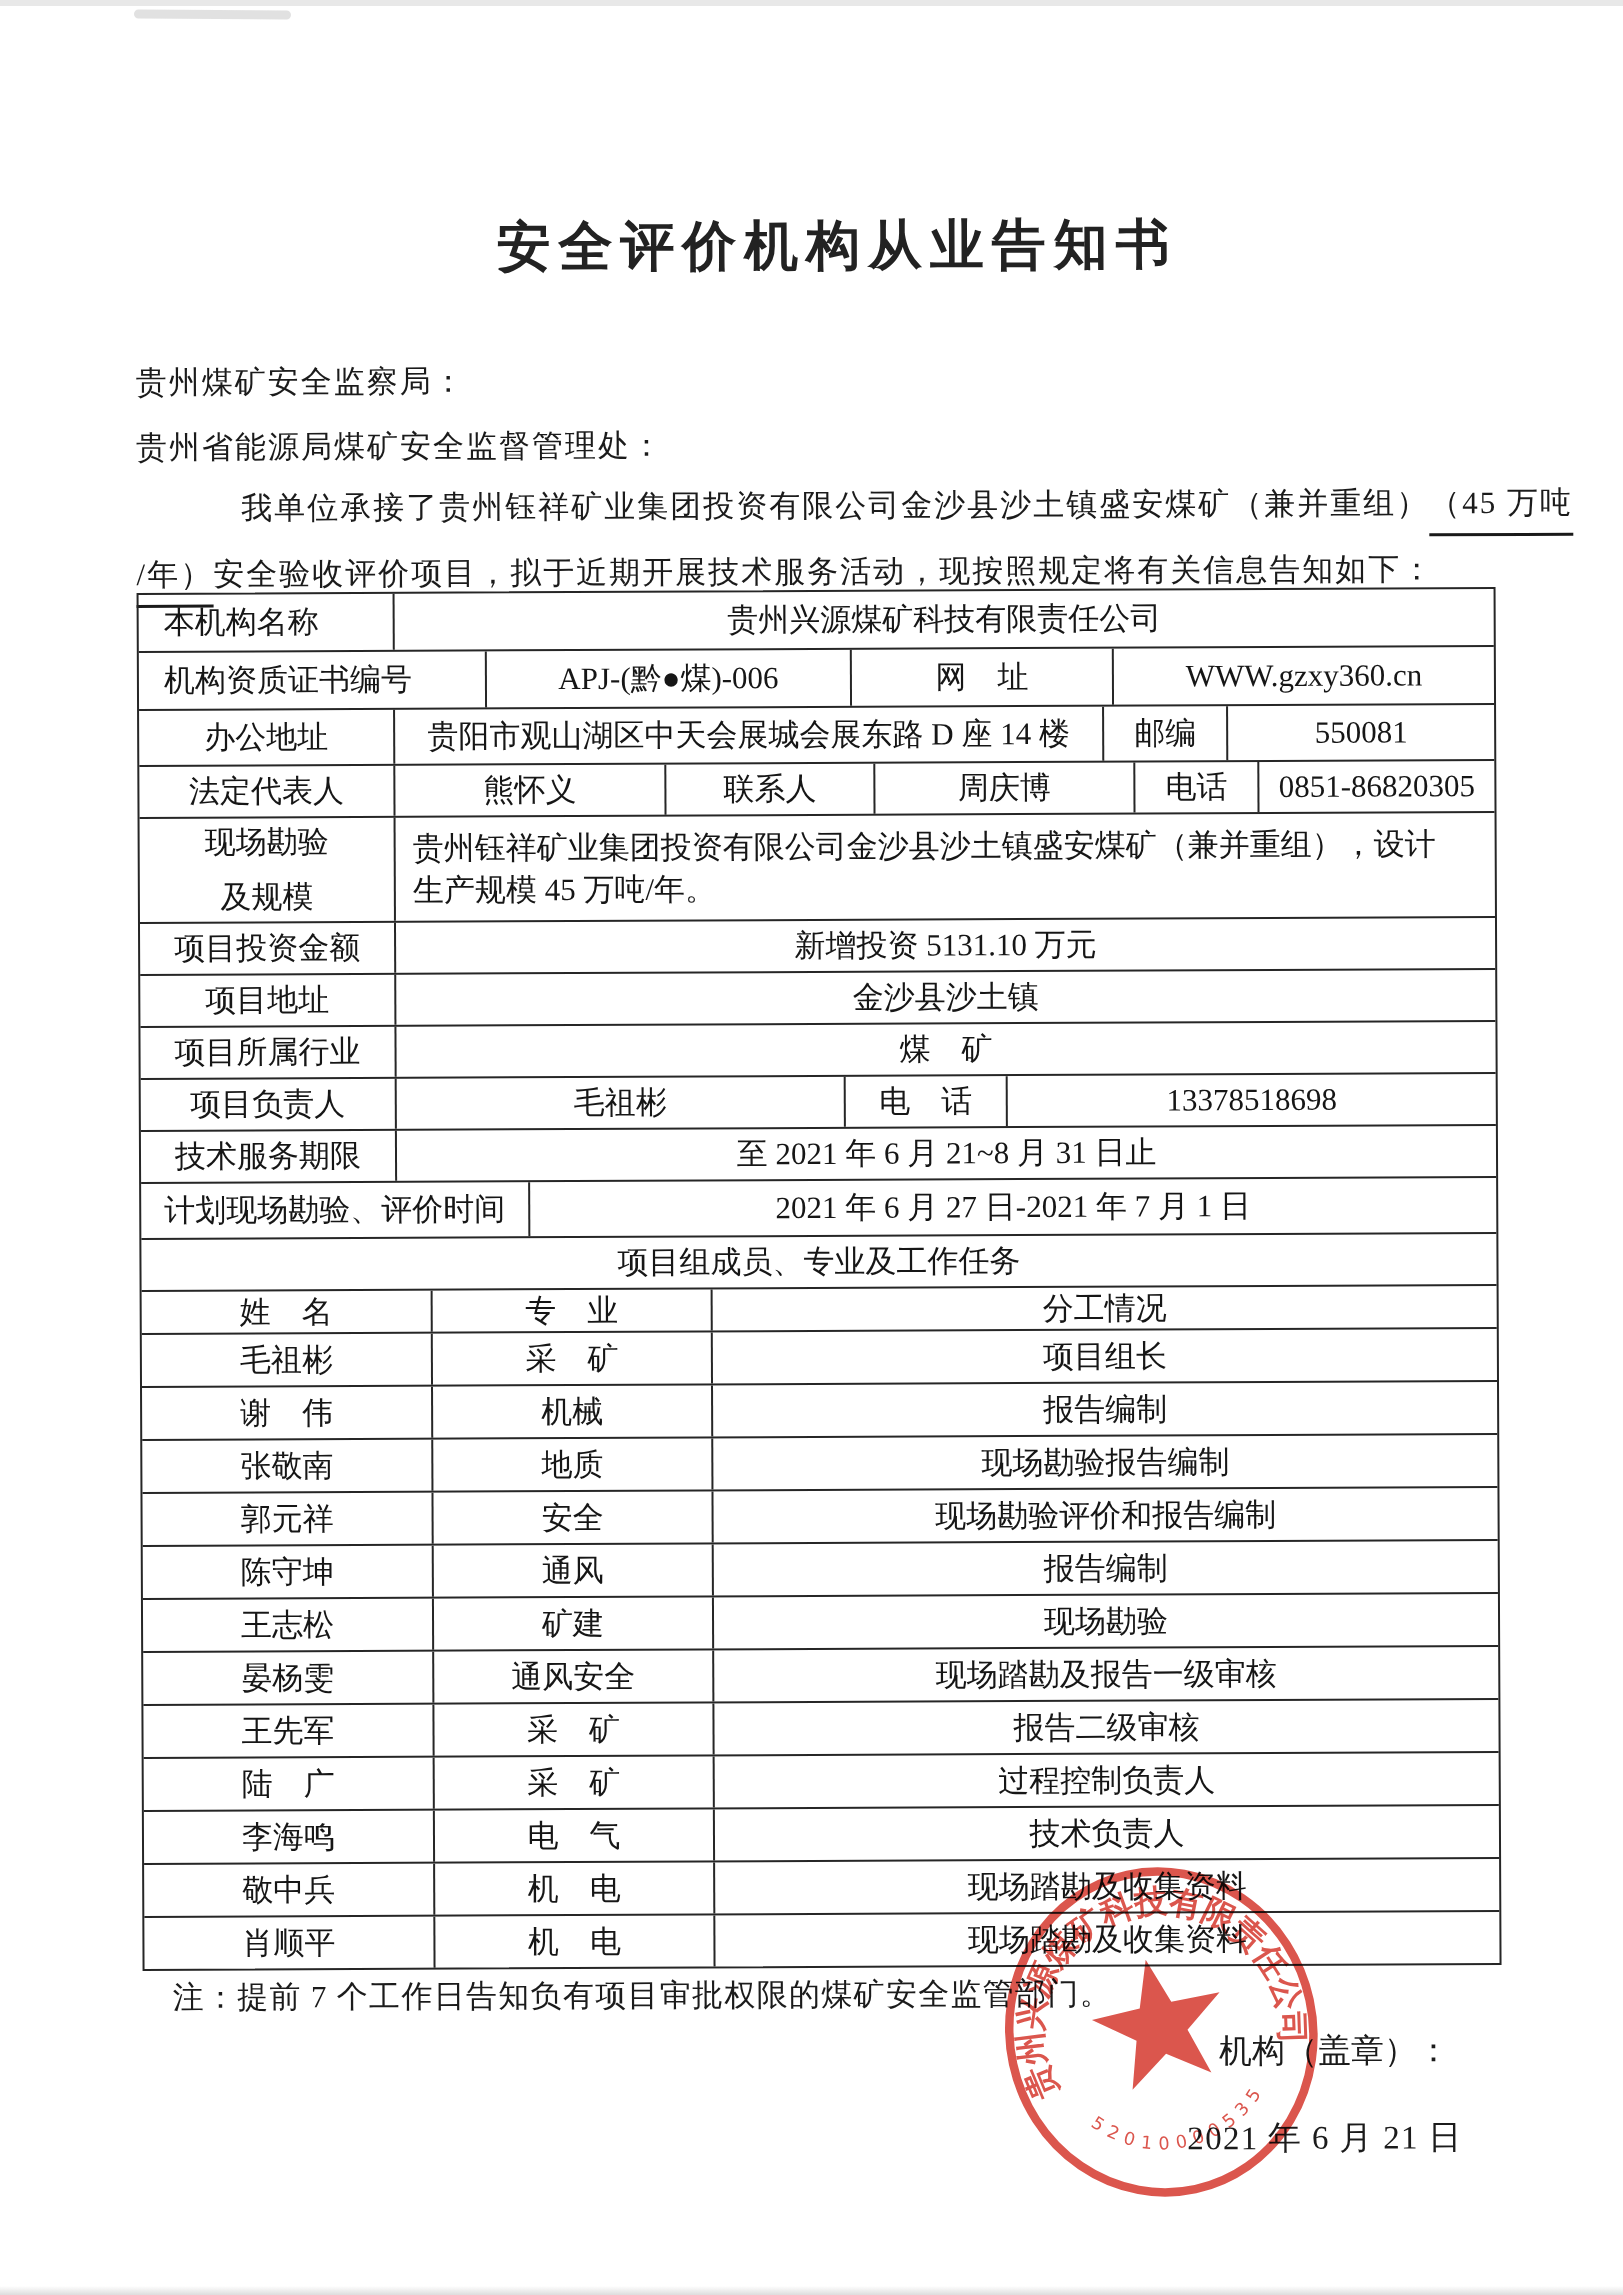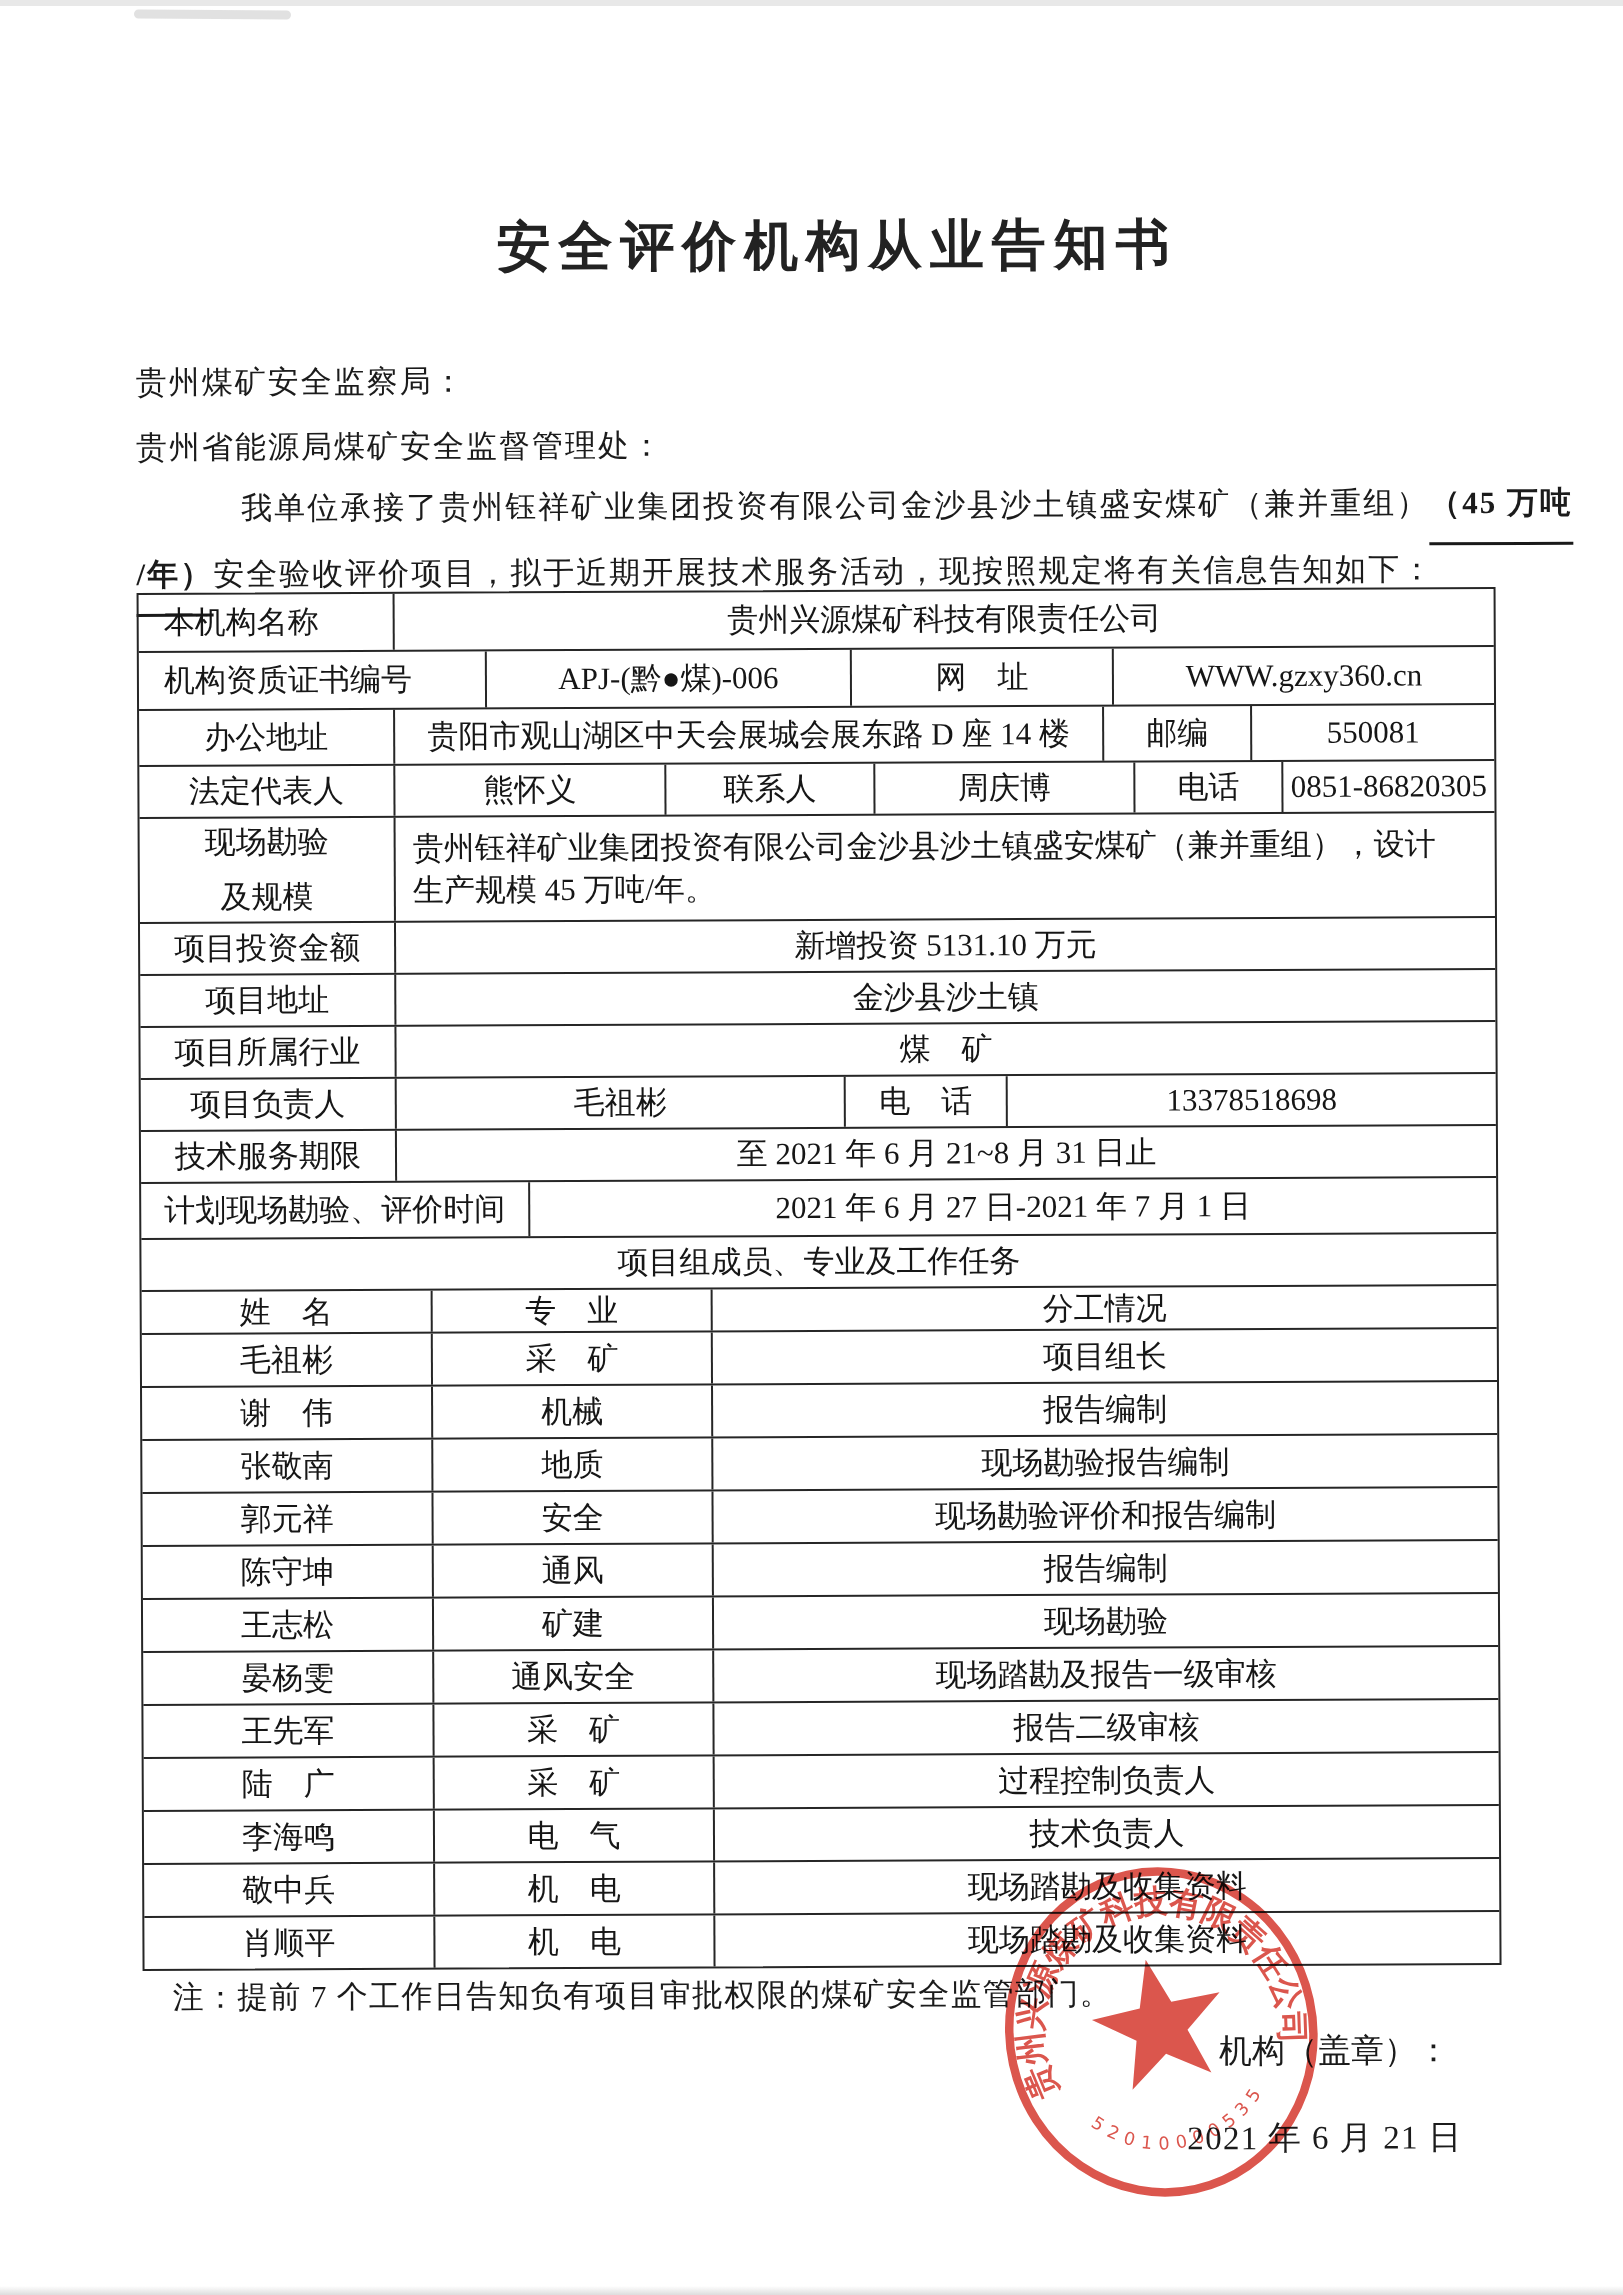--- a/index.html
+++ b/index.html
@@ -12,42 +12,42 @@
   .abs{position:absolute; white-space:nowrap;}
   .title{
     top:204px; left:calc(50% + 29.5px); transform:translateX(-50%);
     font-size:54px; font-weight:700; letter-spacing:7.9px; color:#222;
   }
   .recip, .para{font-size:31px; letter-spacing:2px;}
   .recip1{left:139px; top:353px;}
   .recip2{left:139px; top:418px;}
   .para1{left:244px; top:479px;}
   .para2{left:139px; top:545px;}
-  .ul{border-bottom:3.9px solid #1a1a1a; padding-bottom:22px;font-weight:bold;}
+  .ul{border-bottom:3.9px solid #1a1a1a; padding-bottom:13px;}
 
   
   .ftable{
     position:absolute; left:139px; top:584px; width:1359px;
     border:2.6px solid #262626; box-sizing:border-box;
     font-size:31px; color:#161616;
   }
   .trow{display:flex; border-top:2.6px solid #262626; box-sizing:border-box;}
   .trow.nt{border-top:none;}
   .c{
     box-sizing:border-box; border-left:2.6px solid #262626;
     display:flex; align-items:center; justify-content:center;
     overflow:hidden; white-space:nowrap;
   }
   .c:first-child{border-left:none;}
   .fill{flex:1;}
   .left-pad{justify-content:flex-start; padding-left:25px;}
   .h86{height:56px}.h89{height:58px}.h85{height:56px}.h80{height:52px}
   .h161{height:105px}.h66{height:43px}.h81{height:53px}
   .w388{width:254px}.w529{width:346px}.w558{width:365px}.w400{width:262px}
-  .w1083{width:709px}.w189{width:148px}.w414{width:271px}.w272{width:209px}
+  .w1083{width:709px}.w189{width:124px}.w414{width:271px}.w272{width:209px}
   .w397{width:260px}.w686{width:449px}.w259{width:162px}.w592{width:387px}
   .w442{width:289px}.w428{width:280px}
   .twolab{flex-direction:column; gap:13px;}
   .projval{flex-direction:column; align-items:flex-start; justify-content:center;
            padding-left:17px; gap:10.5px; line-height:1;}
   .members{display:contents;}
 
   
   .note{left:169px; top:1968px; font-size:31px; letter-spacing:1.3px;}
   .sign-label{left:1215px; top:2025px; font-size:33px;}

